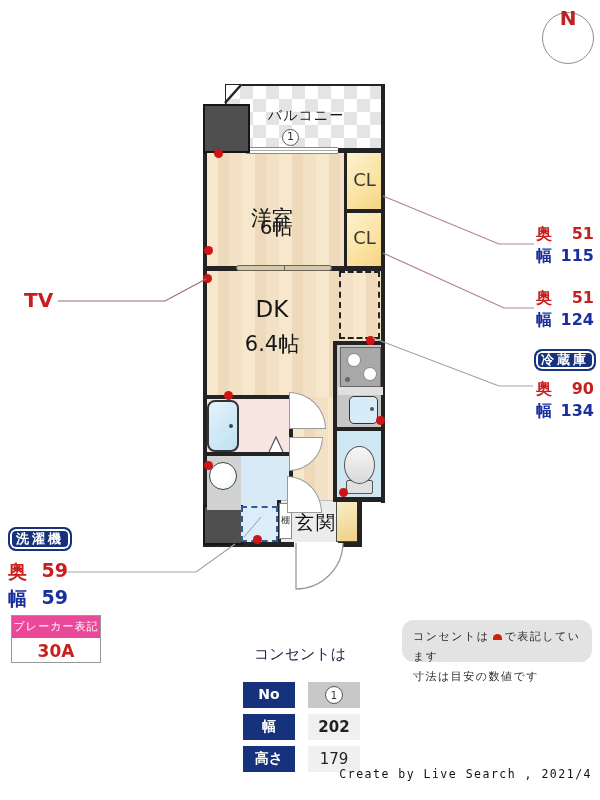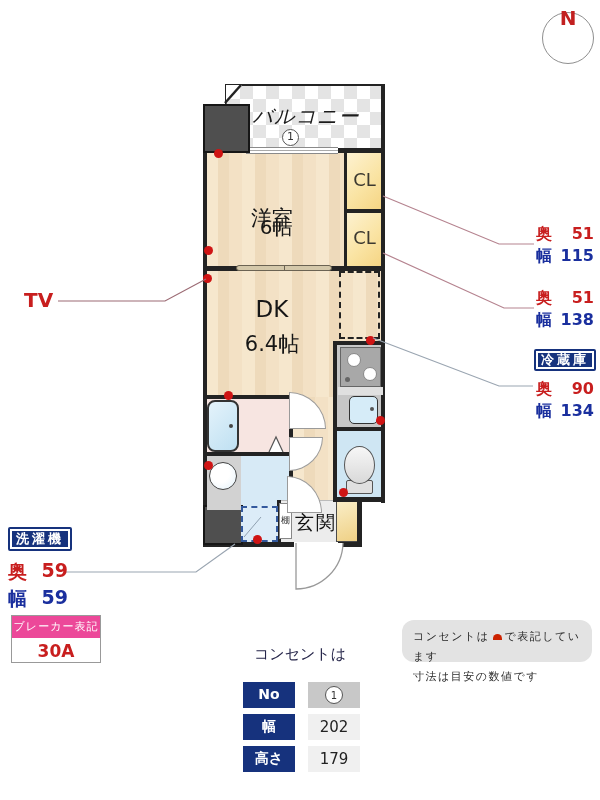--- a/index.html
+++ b/index.html
@@ -13,21 +13,21 @@
     background-position:0 0,13px 13px;background-size:26px 26px;}
   .wall{background:#232323;}
   .pillar{background:#4f4f4f;border:2px solid #161616;}
   .cl{background:linear-gradient(135deg,#fdf2d2 0%,#fae4a4 55%,#f5d482 100%);}
   .cab{background:linear-gradient(160deg,#faeec8,#efd084);border:1px solid #4a4a4a;}
   .dot{width:9px;height:9px;background:#cf1414;border-radius:50%;}
   .disc{background:#fff;border:1px solid #9a9a9a;}
   .txt{line-height:1.1;white-space:nowrap;}
   .ctr{display:flex;align-items:center;justify-content:center;text-align:center;}
   .badge{background:#16327d;color:#fff;border:2px solid #16327d;box-shadow:inset 0 0 0 2px #fff;
-         border-radius:2px;font-size:13px;font-weight:bold;letter-spacing:3px;}
+         border-radius:8px;font-size:13px;font-weight:bold;letter-spacing:3px;}
   .dim{display:flex;justify-content:space-between;font-weight:bold;}
   .red{color:#c81e1e;}
   .blue{color:#1a2f9e;}
   .circ{display:inline-flex;align-items:center;justify-content:center;width:16px;height:16px;
         border:1px solid #555;border-radius:50%;background:#fff;font-size:10px;color:#333;}
   .note-dome{display:inline-block;width:9px;height:6px;background:#cc2200;
              border-radius:9px 9px 0 0;margin:0 3px;}
   svg{display:block;}
 </style>
 </head>
@@ -124,21 +124,21 @@
     <path d="M269,452 L276,437 L283,452" fill="#ffffff" stroke="#555" stroke-width="1.2"></path>
     <line x1="244" y1="537" x2="261" y2="517" stroke="#8fa0b0" stroke-width="1"></line>
     <polyline points="58,301 165,301 206,279" fill="none" stroke="#9c6b74" stroke-width="1.2"></polyline>
     <polyline points="383,196 499,244 534,244" fill="none" stroke="#b5838f" stroke-width="1.2"></polyline>
     <polyline points="383,253 504,308 534,308" fill="none" stroke="#b5838f" stroke-width="1.2"></polyline>
     <polyline points="373,338 499,386 533,386" fill="none" stroke="#9aa5b1" stroke-width="1.2"></polyline>
     <polyline points="235,544 196,572 64,572" fill="none" stroke="#9aa5b1" stroke-width="1.2"></polyline>
     <polygon points="568,29 574,59 568,53 562,59" fill="#0c0c0c"></polygon>
   </svg>
 
-  <div class="a ctr txt" style="left:250px;top:106px;width:112px;height:20px;font-size:20px;letter-spacing:1px;color:#1c1c1c;font-style:italic;">バルコニー</div>
+  <div class="a ctr txt" style="left:250px;top:106px;width:112px;height:20px;font-size:14px;letter-spacing:1px;color:#1c1c1c;">バルコニー</div>
   <div class="a ctr" style="left:282px;top:129px;width:17px;height:17px;border:1px solid #555;border-radius:50%;background:#fff;">
     <span class="txt" style="font-size:11px;color:#333;">1</span>
   </div>
   <div class="a ctr txt" style="left:222px;top:179px;width:100px;height:24px;font-size:21px;color:#161616;margin-top:28px;">洋室</div>
   <div class="a ctr txt" style="left:226px;top:216px;width:100px;height:22px;font-size:20px;color:#161616;">6帖</div>
   <div class="a ctr txt" style="left:222px;top:297px;width:100px;height:26px;font-size:23px;color:#161616;">DK</div>
   <div class="a ctr txt" style="left:217px;top:333px;width:110px;height:24px;font-size:21px;color:#161616;">6.4帖</div>
   <div class="a ctr txt" style="left:346px;top:167px;width:37px;height:26px;font-size:18px;color:#3c3930;">CL</div>
   <div class="a ctr txt" style="left:346px;top:225px;width:37px;height:26px;font-size:18px;color:#3c3930;">CL</div>
   <div class="a ctr txt" style="left:293px;top:511px;width:46px;height:22px;font-size:19px;letter-spacing:2px;color:#111;">玄関</div>
@@ -153,21 +153,21 @@
     <span class="blue">幅</span>
     <span class="blue">115</span>
   </div>
 
   <div class="a dim" style="left:536px;top:288px;width:58px;font-size:16px;">
     <span class="red">奥</span>
     <span class="red">51</span>
   </div>
   <div class="a dim" style="left:536px;top:310px;width:58px;font-size:16px;">
     <span class="blue">幅</span>
-    <span class="blue">138</span>
+    <span class="blue">124</span>
   </div>
 
   <div class="a ctr badge" style="left:534px;top:349px;width:62px;height:22px;">
     <span class="txt">冷蔵庫</span>
   </div>
   <div class="a dim" style="left:536px;top:379px;width:58px;font-size:16px;">
     <span class="red">奥</span>
     <span class="red">90</span>
   </div>
   <div class="a dim" style="left:536px;top:401px;width:58px;font-size:16px;">
@@ -201,36 +201,38 @@
   <div class="a ctr" style="left:243px;top:682px;width:52px;height:26px;background:#16327d;color:#fff;font-size:14px;font-weight:bold;">
     <span class="txt">No</span>
   </div>
   <div class="a ctr" style="left:308px;top:682px;width:52px;height:26px;background:#c8c8c8;">
     <span class="circ">1</span>
   </div>
 
   <div class="a ctr" style="left:243px;top:714px;width:52px;height:26px;background:#16327d;color:#fff;font-size:14px;font-weight:bold;">
     <span class="txt">幅</span>
   </div>
-  <div class="a ctr" style="left:308px;top:714px;width:52px;height:26px;background:#f0f0f0;color:#222;font-size:15px;">
+  <div class="a ctr" style="left:308px;top:714px;width:52px;height:26px;background:#f0f0f0;color:#222;font-size:15px;font-weight:bold;">
     <span class="txt">202</span>
   </div>
 
   <div class="a ctr" style="left:243px;top:746px;width:52px;height:26px;background:#16327d;color:#fff;font-size:14px;font-weight:bold;">
     <span class="txt">高さ</span>
   </div>
   <div class="a ctr" style="left:308px;top:746px;width:52px;height:26px;background:#f0f0f0;color:#222;font-size:15px;">
     <span class="txt">179</span>
   </div>
 
   <div class="a" style="left:402px;top:620px;width:190px;height:42px;background:#e3e3e3;border-radius:12px;
               padding:7px 11px;font-size:11px;letter-spacing:1.5px;color:#2a2a2a;line-height:1.8;">
     <div>
       <span>コンセントは</span><span class="note-dome"></span><span>で表記しています</span>
     </div>
     <div>寸法は目安の数値です</div>
   </div>
 
+  <div class="a txt" style="left:330px;top:768px;width:262px;text-align:right;
+              font-family:'DejaVu Sans Mono',monospace;font-size:11.5px;letter-spacing:1.5px;color:#111;">Create by Live Search , 2021/4</div>
 
   <div class="a" style="left:542px;top:12px;width:52px;height:52px;border:1.5px solid #8f8f8f;border-radius:50%;background:#fff;"></div>
   <div class="a ctr txt" style="left:556px;top:6px;width:24px;height:24px;font-size:20px;font-weight:bold;color:#c22020;">N</div>
 
 </div>
 
 </body></html>

